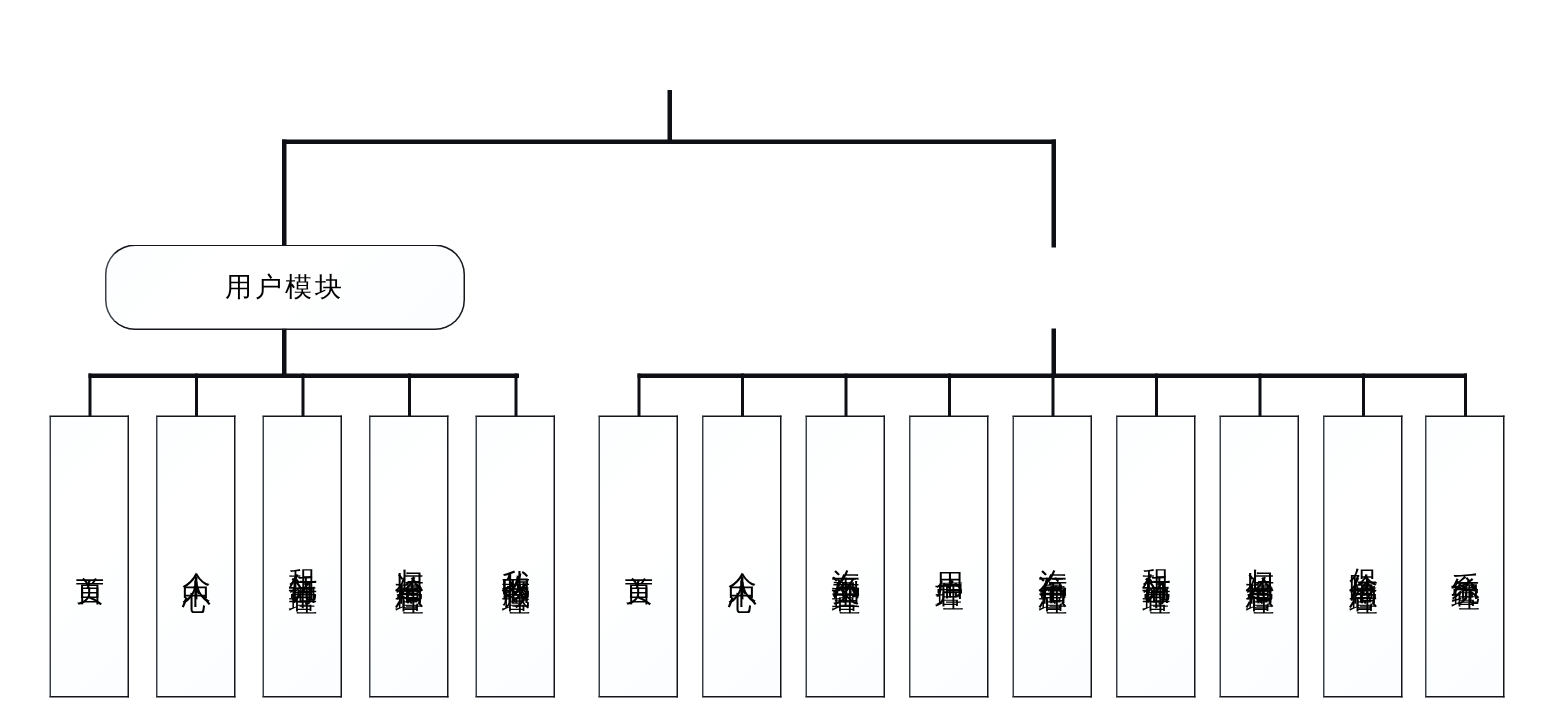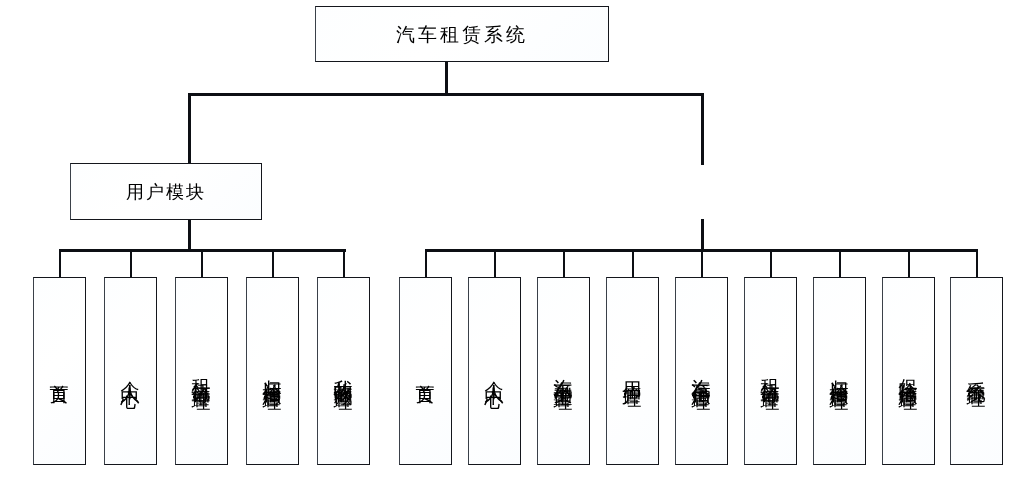--- a/index.html
+++ b/index.html
@@ -61,33 +61,30 @@
     z-index: 1;
   }
   .wire.v { width: 2.4px; }
   .wire.h { height: 2.4px; }
 </style>
 </head>
 <body>
 
 <div id="diagram">
 
-  <div class="node root" style="left:315px; top:6px; width:294px; height:56px;">
-    <span class="label">汽车租赁系统</span>
-  </div>
 
   <div class="wire v" style="left:445px; top:60px; width:2.6px; height:35px;"></div>
 
   <div class="wire h" style="left:188px; top:93px; width:516px; height:2.6px;"></div>
 
   <div class="wire v" style="left:188px; top:93px; width:2.6px; height:72px;"></div>
 
   <div class="wire v" style="left:701px; top:93px; width:2.6px; height:72px;"></div>
 
-  <div class="node module" style="left:70px; top:163px; width:192px; height:57px;">
+  <div class="node module" style="left:70px; top:163px; width:240px; height:57px;border-radius:20px;">
     <span class="label">用户模块</span>
   </div>
 
   <div class="wire v" style="left:188px; top:219px; width:2.6px; height:32px;"></div>
   <div class="wire h" style="left:59px; top:249px; width:287px; height:2.6px;"></div>
 
   <div class="wire v" style="left:59px;  top:249px; height:30px;"></div>
   <div class="wire v" style="left:130px; top:249px; height:30px;"></div>
   <div class="wire v" style="left:201px; top:249px; height:30px;"></div>
   <div class="wire v" style="left:272px; top:249px; height:30px;"></div>

